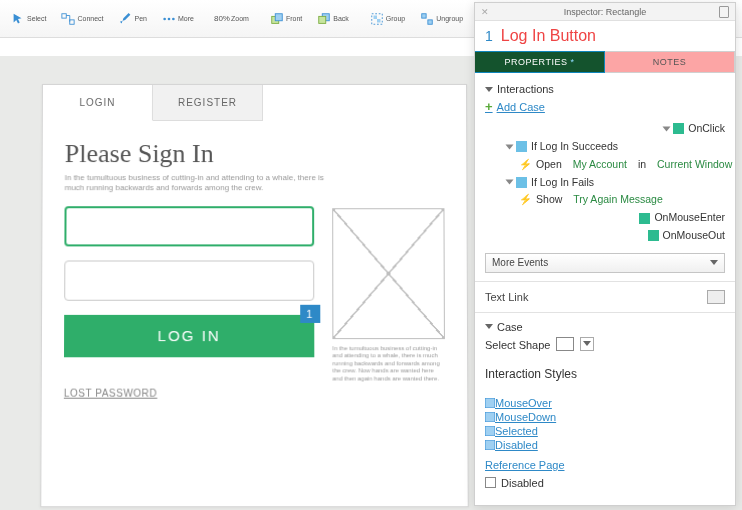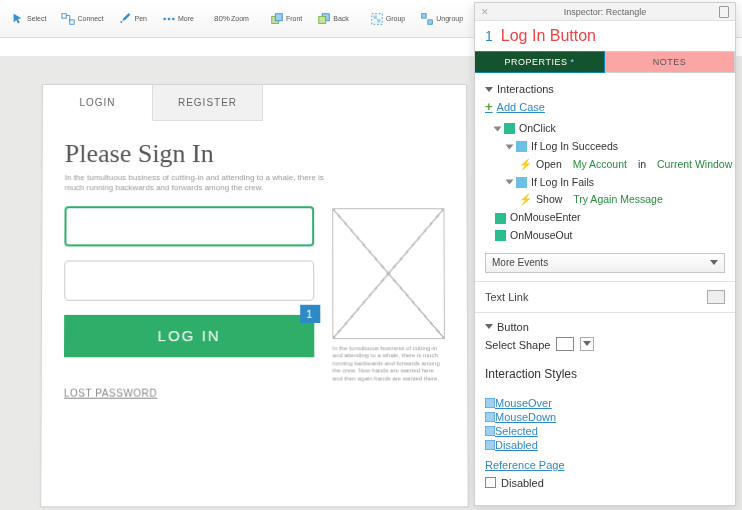--- a/index.html
+++ b/index.html
@@ -52,21 +52,21 @@
   .insp-tab { flex:1; display:flex; align-items:center; justify-content:center; font-size:9px; letter-spacing:.5px; background:#fca5a5; border-top:1px solid #d0d0d0; border-bottom:1px solid #d0d0d0; border-right:1px solid #d0d0d0; color:#555; }
   .insp-tab.active { background:#14532d; color:#fff; border-color:#0f86bc; position:relative; }
   .insp-tab .dirty { color:#8fdcff; margin-left:3px; }
   .insp-body { flex:1; overflow:hidden; padding:6px 10px 10px; }
   .section-head { font-size:11px; color:#333; display:flex; align-items:center; gap:4px; margin:4px 0; }
   .chev { width:0; height:0; border-left:4px solid transparent; border-right:4px solid transparent; border-top:5px solid #666; }
   .addcase { color:#2e89c7; text-decoration:underline; font-size:11px; display:flex; align-items:center; gap:4px; margin:2px 0 6px; }
   .plus { color:#5aaa3a; font-weight:bold; font-size:13px; }
   .tree { font-size:10.5px; line-height:1.7; }
   .tree .row { display:flex; align-items:center; gap:4px; white-space:nowrap; }
-  .ind1 { margin-left:10px; } .ind2 { margin-left:22px; } .ind3 { margin-left:34px; }
+  .ind1 { margin-left:10px;justify-content:flex-end; } .ind2 { margin-left:22px; } .ind3 { margin-left:34px; }
   .tri { width:0;height:0;border-top:4px solid transparent;border-bottom:4px solid transparent;border-left:5px solid #888; transform:rotate(90deg);}
   .bolt { color:#666; }
   .evicon { width:11px; height:11px; background:#2dbb90; display:inline-block; }
   .green { color:#2a8a42; }
   .dropdown { margin-top:8px; height:20px; border:1px solid #c5c5c5; background:linear-gradient(#fff,#f0f0f0); display:flex; align-items:center; justify-content:space-between; padding:0 6px; font-size:10px; color:#444; }
   .dd-arrow { width:0;height:0;border-left:4px solid transparent;border-right:4px solid transparent;border-top:5px solid #666; }
   .divider { height:1px; background:#e2e2e2; margin:8px -10px; }
   .field-row { display:flex; align-items:center; justify-content:space-between; font-size:11px; color:#444; }
   .swatch { width:18px; height:14px; border:1px solid #aaa; background:#eee; }
   .shape-row { display:flex; align-items:flex-end; gap:6px; margin:4px 0 8px; font-size:11px; }
@@ -300,21 +300,21 @@
         <span class="dd-arrow"></span>
       </div>
     <div class="divider"></div>
     <div class="field-row">
         <span>Text Link</span>
         <span class="swatch"></span>
       </div>
     <div class="divider"></div>
     <div class="section-head">
         <span class="chev"></span>
-        <span>Button</span>
+        <span>Case</span>
       </div>
     <div class="shape-row">
       <span>Select Shape</span>
       <span class="shape-box"></span>
       <span class="shape-dd">
           <span class="dd-arrow"></span>
         </span>
     </div>
     <div style="font-size:12px;color:#333;margin:16px 0">Interaction Styles</div>
     <div class="link">

